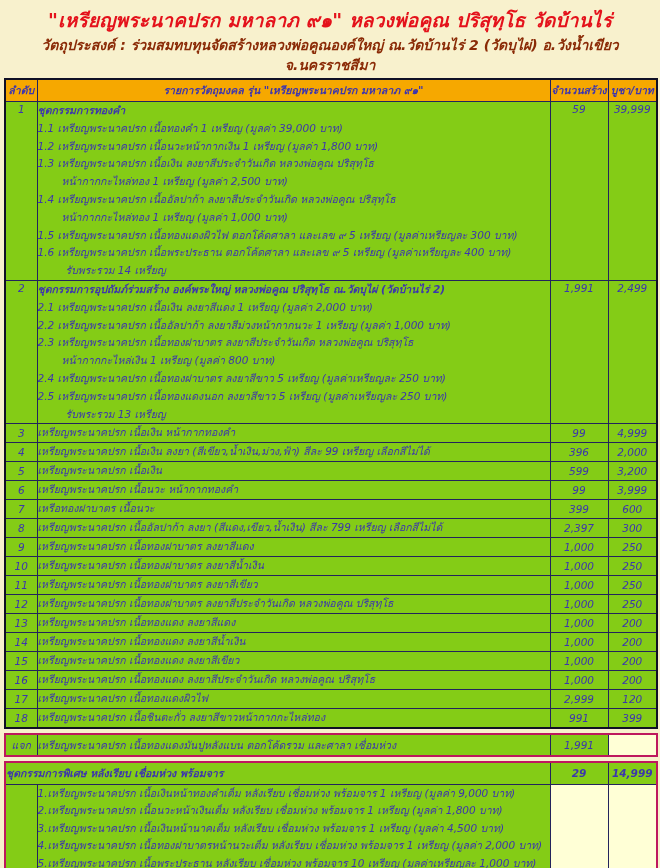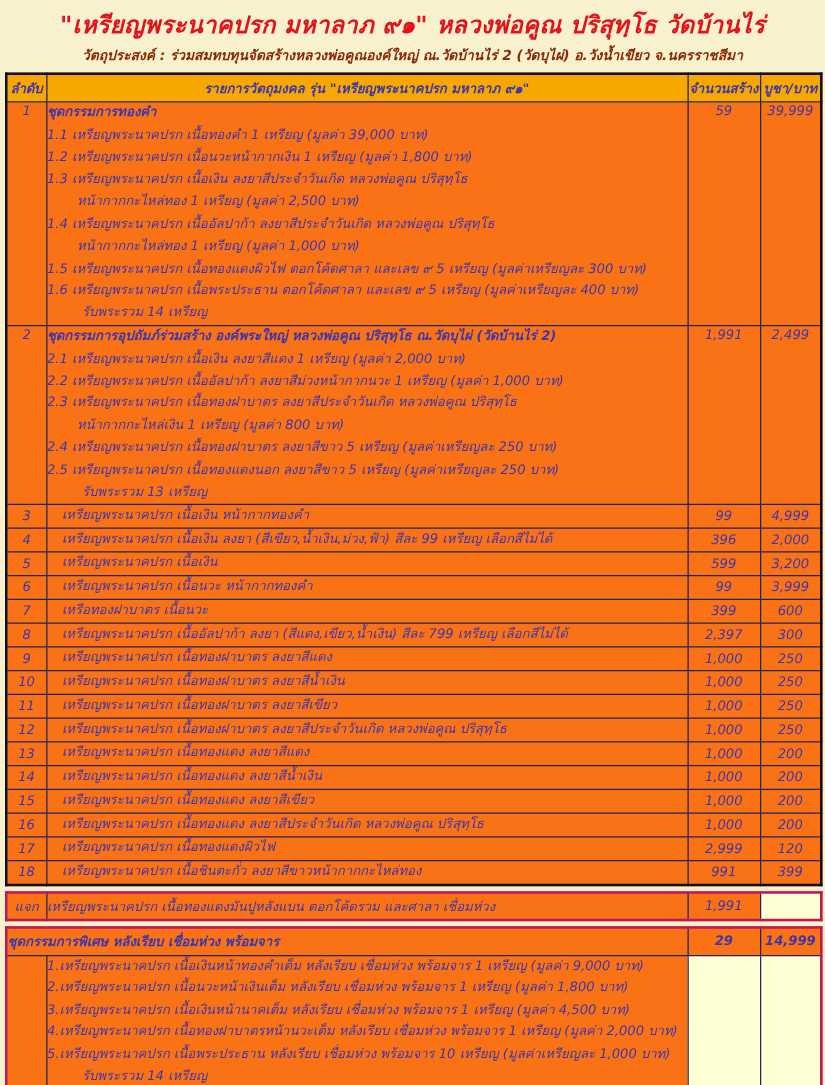--- a/index.html
+++ b/index.html
@@ -10,26 +10,26 @@
     font-style:italic;
     -webkit-font-smoothing:antialiased;
   }
   .page{padding:5px 4px 0 4px;}
   .title{
     text-align:center;color:#e4121b;font-weight:bold;
     font-size:19px;line-height:30px;letter-spacing:0.2px;
   }
   .subtitle{
     text-align:center;color:#8a2a06;font-weight:bold;
-    font-size:11px;line-height:20px;margin-bottom:3px;
+    font-size:14px;line-height:20px;margin-bottom:3px;
   }
   table.sheet{
     width:652px;border-collapse:collapse;table-layout:fixed;
     border:2px solid #101025;
-    background:#f97316;
+    background:#84cc16;
   }
   table.sheet col.c-no{width:32px;}
   table.sheet col.c-item{width:513px;}
   table.sheet col.c-qty{width:58px;}
   table.sheet col.c-price{width:49px;}
   table.sheet th, table.sheet td{
     border:1px solid #23235c;
     padding:0;
     color:#3c35ae;
     font-size:10.5px;
@@ -43,21 +43,21 @@
   }
   th.h-no{font-size:8px;}
   th.h-item{font-size:11px;}
   th.h-qty,th.h-price{font-size:10.5px;}
   td.no-cell{text-align:center;vertical-align:middle;}
   tr.row-section td.no-cell,
   tr.row-section td.num-cell{vertical-align:top;padding-top:1px;}
   td.num-cell{text-align:center;vertical-align:middle;}
   td.item-cell{padding:0 3px;}
   tr.row-single{height:19px;}
-  tr.row-single td.item-cell{vertical-align:middle;padding-left:12px;}
+  tr.row-single td.item-cell{vertical-align:middle;}
   .line{line-height:17.8px;white-space:nowrap;overflow:hidden;}
   .line.bold{font-weight:bold;}
   .line.cont{padding-left:24px;}
   .line.sum{padding-left:28px;}
   .gap{height:4px;}
   table.sheet.block{border:2px solid #be185d;}
   tr.giveaway{height:22px;}
   tr.special-head{height:22px;}
   tr.special-head td{font-weight:bold;}
   td.special-items-cell{vertical-align:top;padding:2px 3px 1px 3px;}

